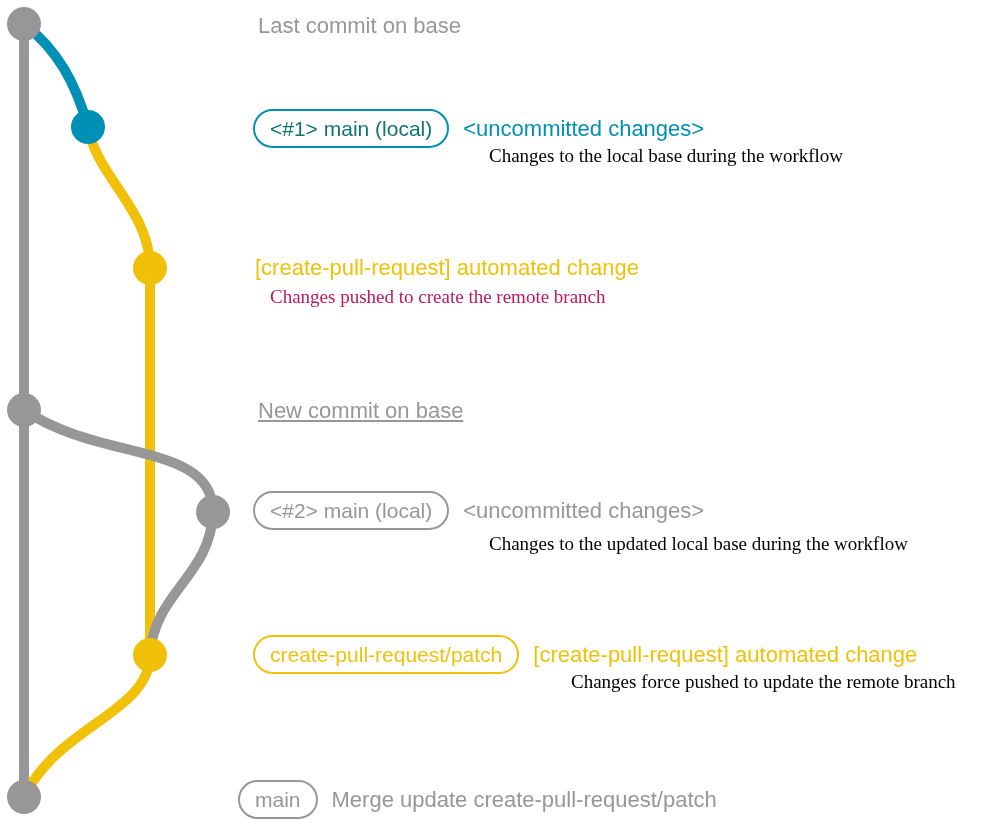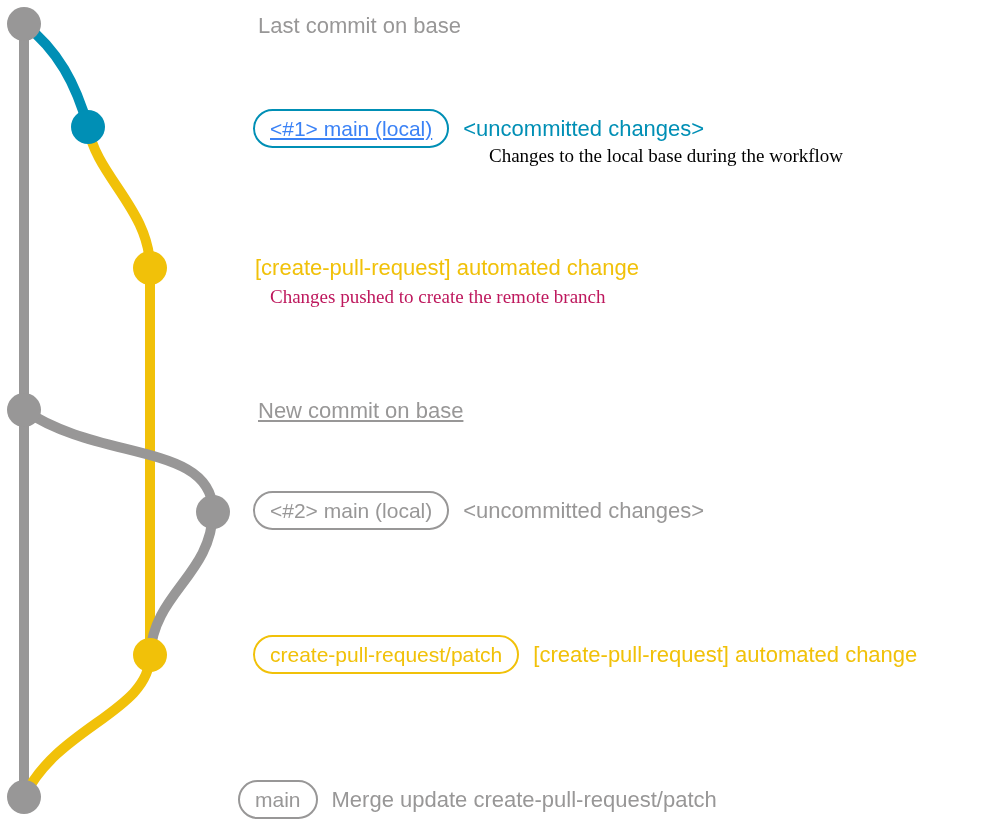--- a/index.html
+++ b/index.html
@@ -76,38 +76,40 @@
     <circle cx="150" cy="268" r="17" fill="#f1c109"></circle>
     <circle cx="24" cy="410" r="17" fill="#989797"></circle>
     <circle cx="213" cy="512" r="17" fill="#989797"></circle>
     <circle cx="150" cy="655" r="17" fill="#f1c109"></circle>
     <circle cx="24" cy="797" r="17" fill="#989797"></circle>
   </svg>
 
   <div class="msg" style="left: 258px; top: 13px; color: rgb(152, 151, 151);">Last commit on base</div>
 
   <div class="row" style="left:253px; top:109px;">
-    <span class="pill" style="color: #3b82f6; border-color: rgb(0, 143, 181); text-decoration: underline;">&lt;#1&gt; main (local)</span>
+    <span class="pill" style="color: #0f766e; border-color: rgb(0, 143, 181);">&lt;#1&gt; main (local)</span>
     <span class="rowmsg" style="color: rgb(0, 143, 181);">&lt;uncommitted changes&gt;</span>
   </div>
   <div class="note" style="left: 489px; top: 145px; color: rgb(0, 0, 0);">Changes to the local base during the workflow</div>
 
   <div class="msg" style="left: 255px; top: 255px; color: rgb(241, 193, 9);">[create-pull-request] automated change</div>
   <div class="note" style="left: 270px; top: 286px; color: #be185d;">Changes pushed to create the remote branch</div>
 
   <div class="msg" style="left: 258px; top: 398px; color: rgb(152, 151, 151); text-decoration: underline;">New commit on base</div>
 
   <div class="row" style="left:253px; top:491px;">
     <span class="pill" style="color: rgb(152, 151, 151); border-color: rgb(152, 151, 151);">&lt;#2&gt; main (local)</span>
     <span class="rowmsg" style="color: rgb(152, 151, 151);">&lt;uncommitted changes&gt;</span>
   </div>
+  <div class="note" style="left: 489px; top: 533px; color: rgb(0, 0, 0);">Changes to the updated local base during the workflow</div>
 
   <div class="row" style="left:253px; top:635px;">
     <span class="pill" style="color: rgb(241, 193, 9); border-color: rgb(241, 193, 9);">create-pull-request/patch</span>
     <span class="rowmsg" style="color: rgb(241, 193, 9);">[create-pull-request] automated change</span>
   </div>
+  <div class="note" style="left: 571px; top: 671px; color: rgb(0, 0, 0);">Changes force pushed to update the remote branch</div>
 
   <div class="row" style="left:238px; top:780px;">
     <span class="pill" style="color: rgb(152, 151, 151); border-color: rgb(152, 151, 151);">main</span>
     <span class="rowmsg" style="color: rgb(152, 151, 151);">Merge update create-pull-request/patch</span>
   </div>
 
 </div>
 
 </body></html>

